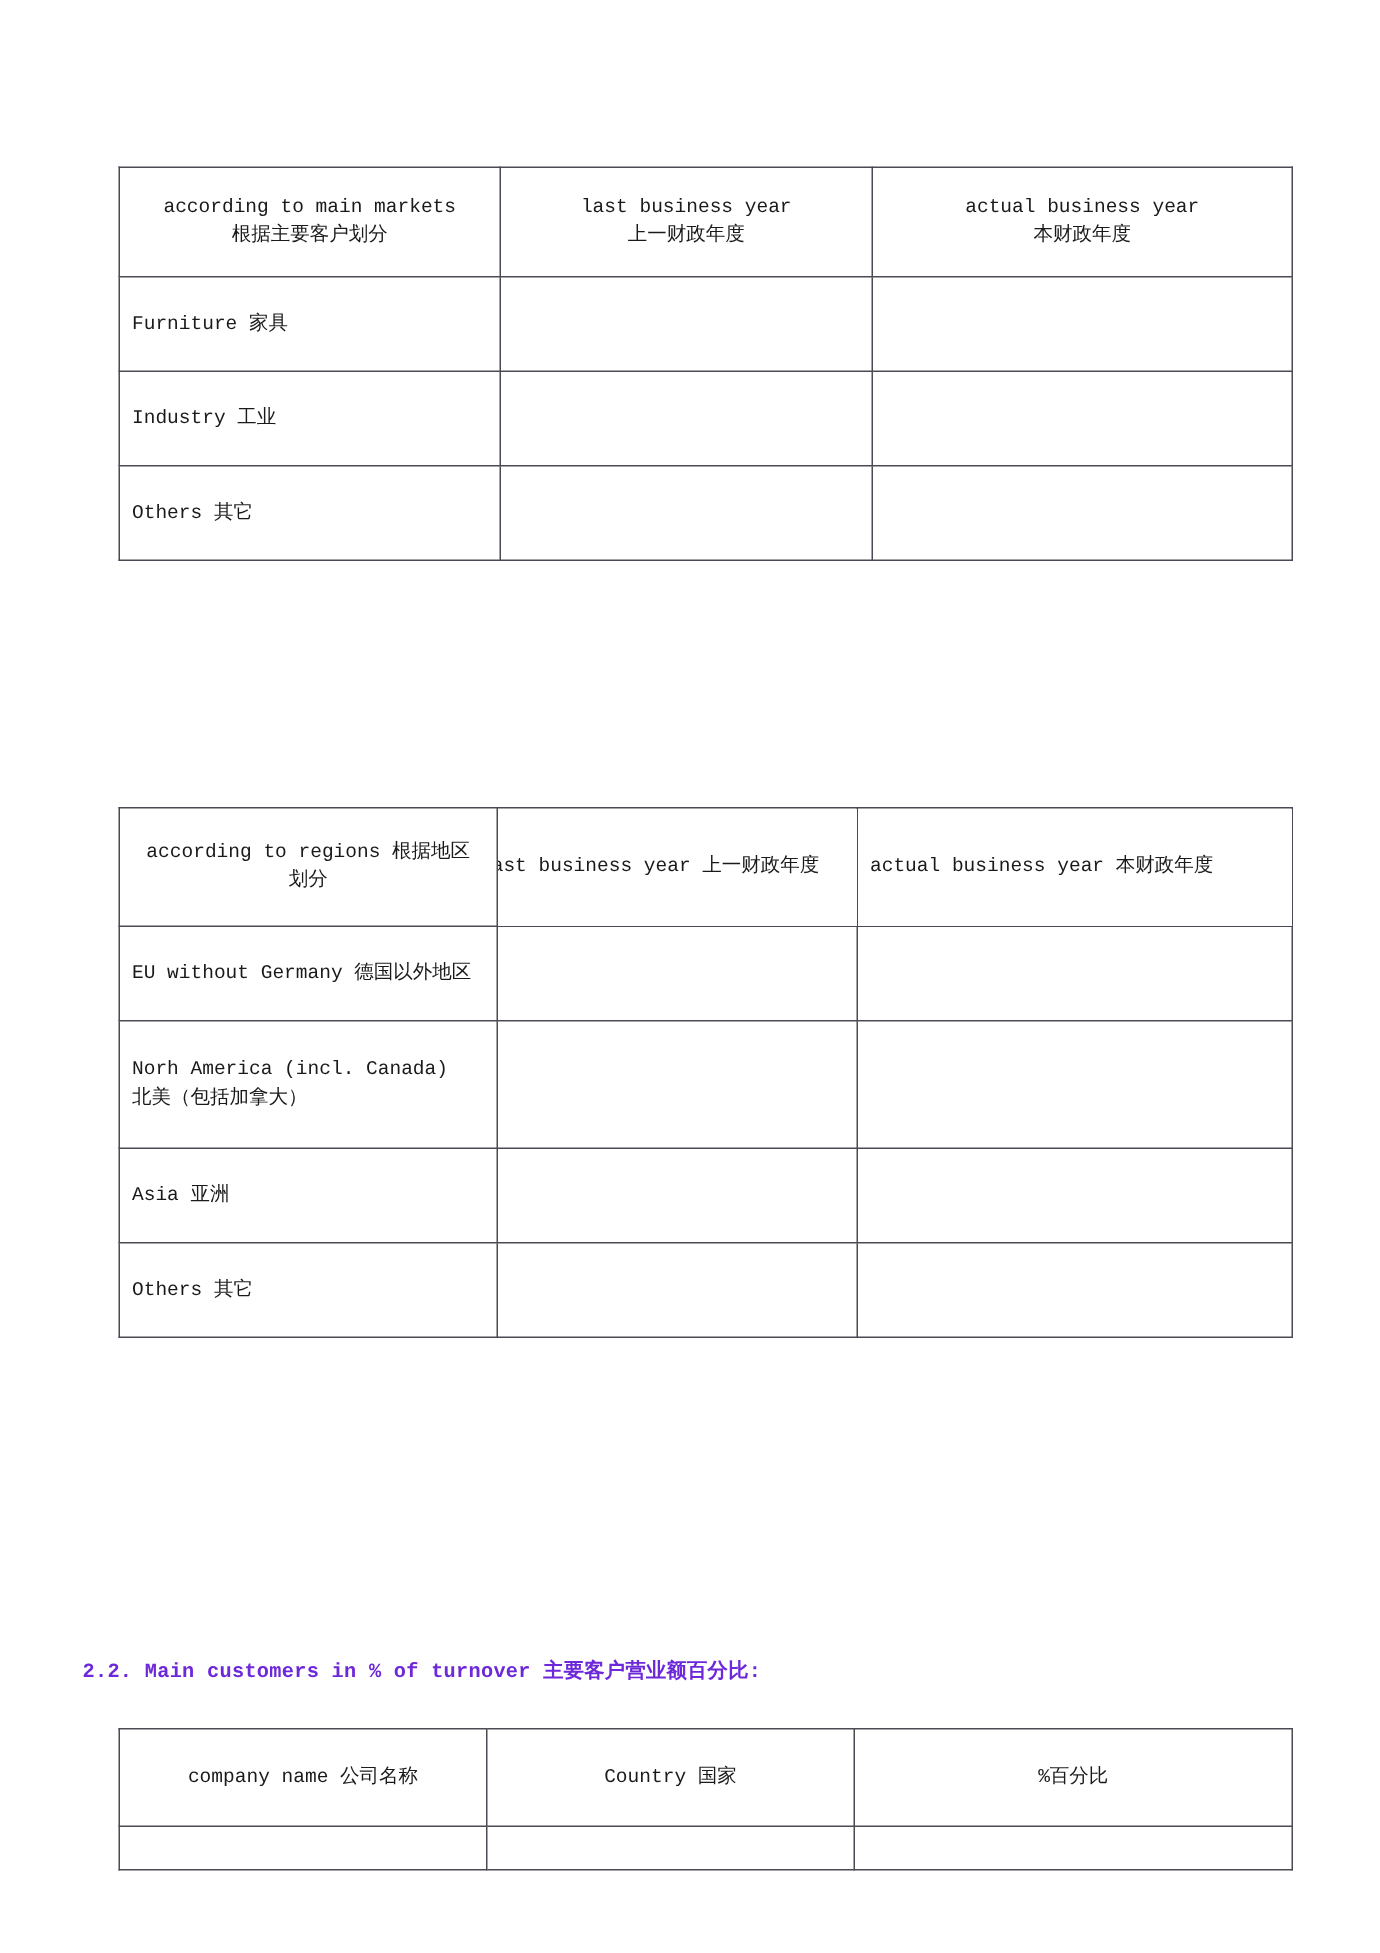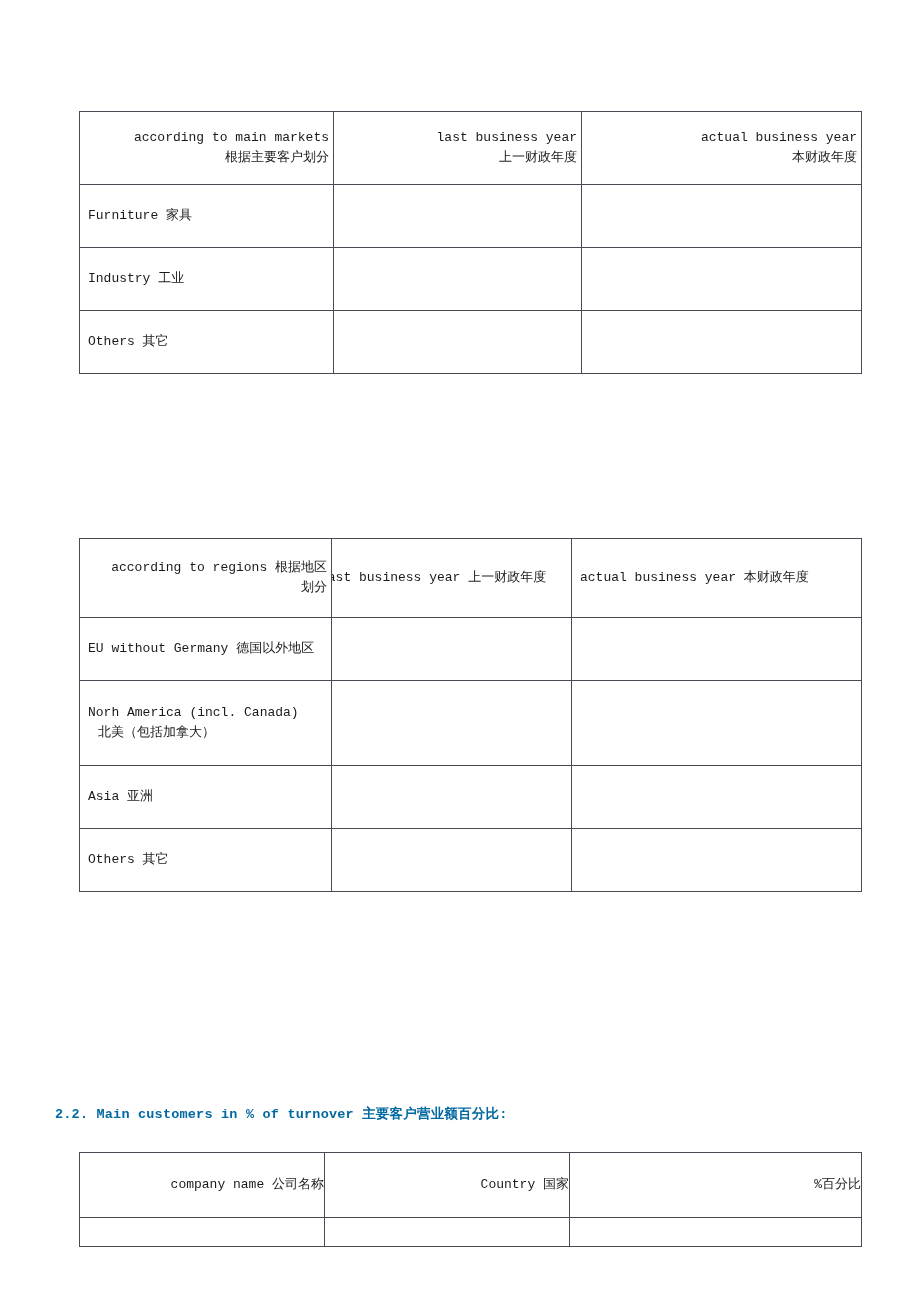--- a/index.html
+++ b/index.html
@@ -40,21 +40,21 @@
     color: #1a1a1a;
     background: #ffffff;
   }
   .cell-pad {
     padding: 6px 8px;
     overflow: visible;
     white-space: nowrap;
   }
   .cell-pad.wrap { white-space: normal; }
   .hdr-center {
-    text-align: right;
+    text-align: center;
     padding: 6px 4px;
   }
   .hdr-center .ln { display: block; }
 
   
   .overflow-cell {
     position: relative;
     overflow: visible;
   }
   .overflow-left {
@@ -92,26 +92,26 @@
   #table-main-customers tr.body td { height: 28px; }
 
   
   #heading-main-customers {
     position: absolute;
     left: 55px;
     top: 1105px;
     font-family: "Liberation Mono", "DejaVu Sans Mono", monospace;
     font-size: 13.5px;
     font-weight: bold;
-    color: #0369a1;
+    color: #6d28d9;
     letter-spacing: 0.2px;
     white-space: nowrap;
   }
 
-  .cjk { font-family: "DejaVu Sans", "Liberation Sans", sans-serif; margin-left: 10px; }
+  .cjk { font-family: "DejaVu Sans", "Liberation Sans", sans-serif; }
 </style>
 </head>
 <body>
 
 <div class="page">
 
   <table class="doc-table" id="table-main-markets">
     <colgroup>
         <col class="c1">
         <col class="c2">

